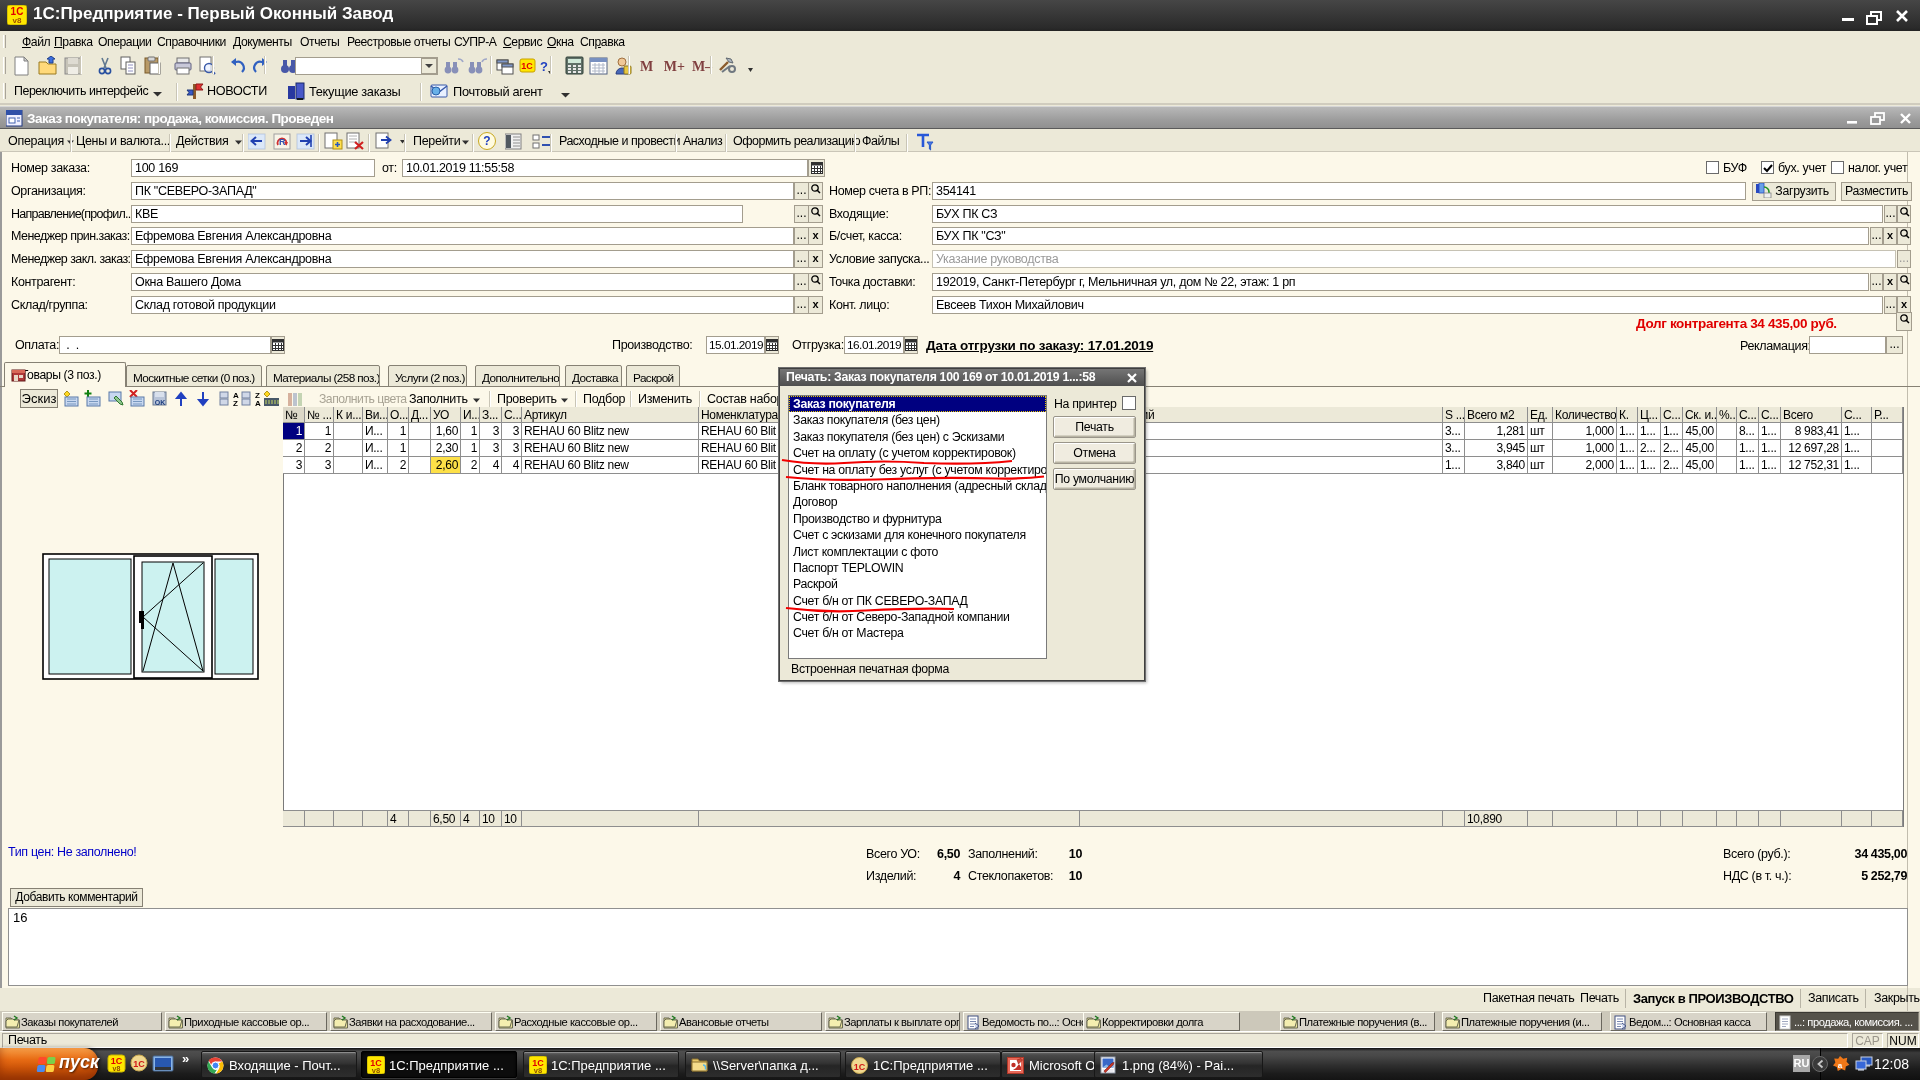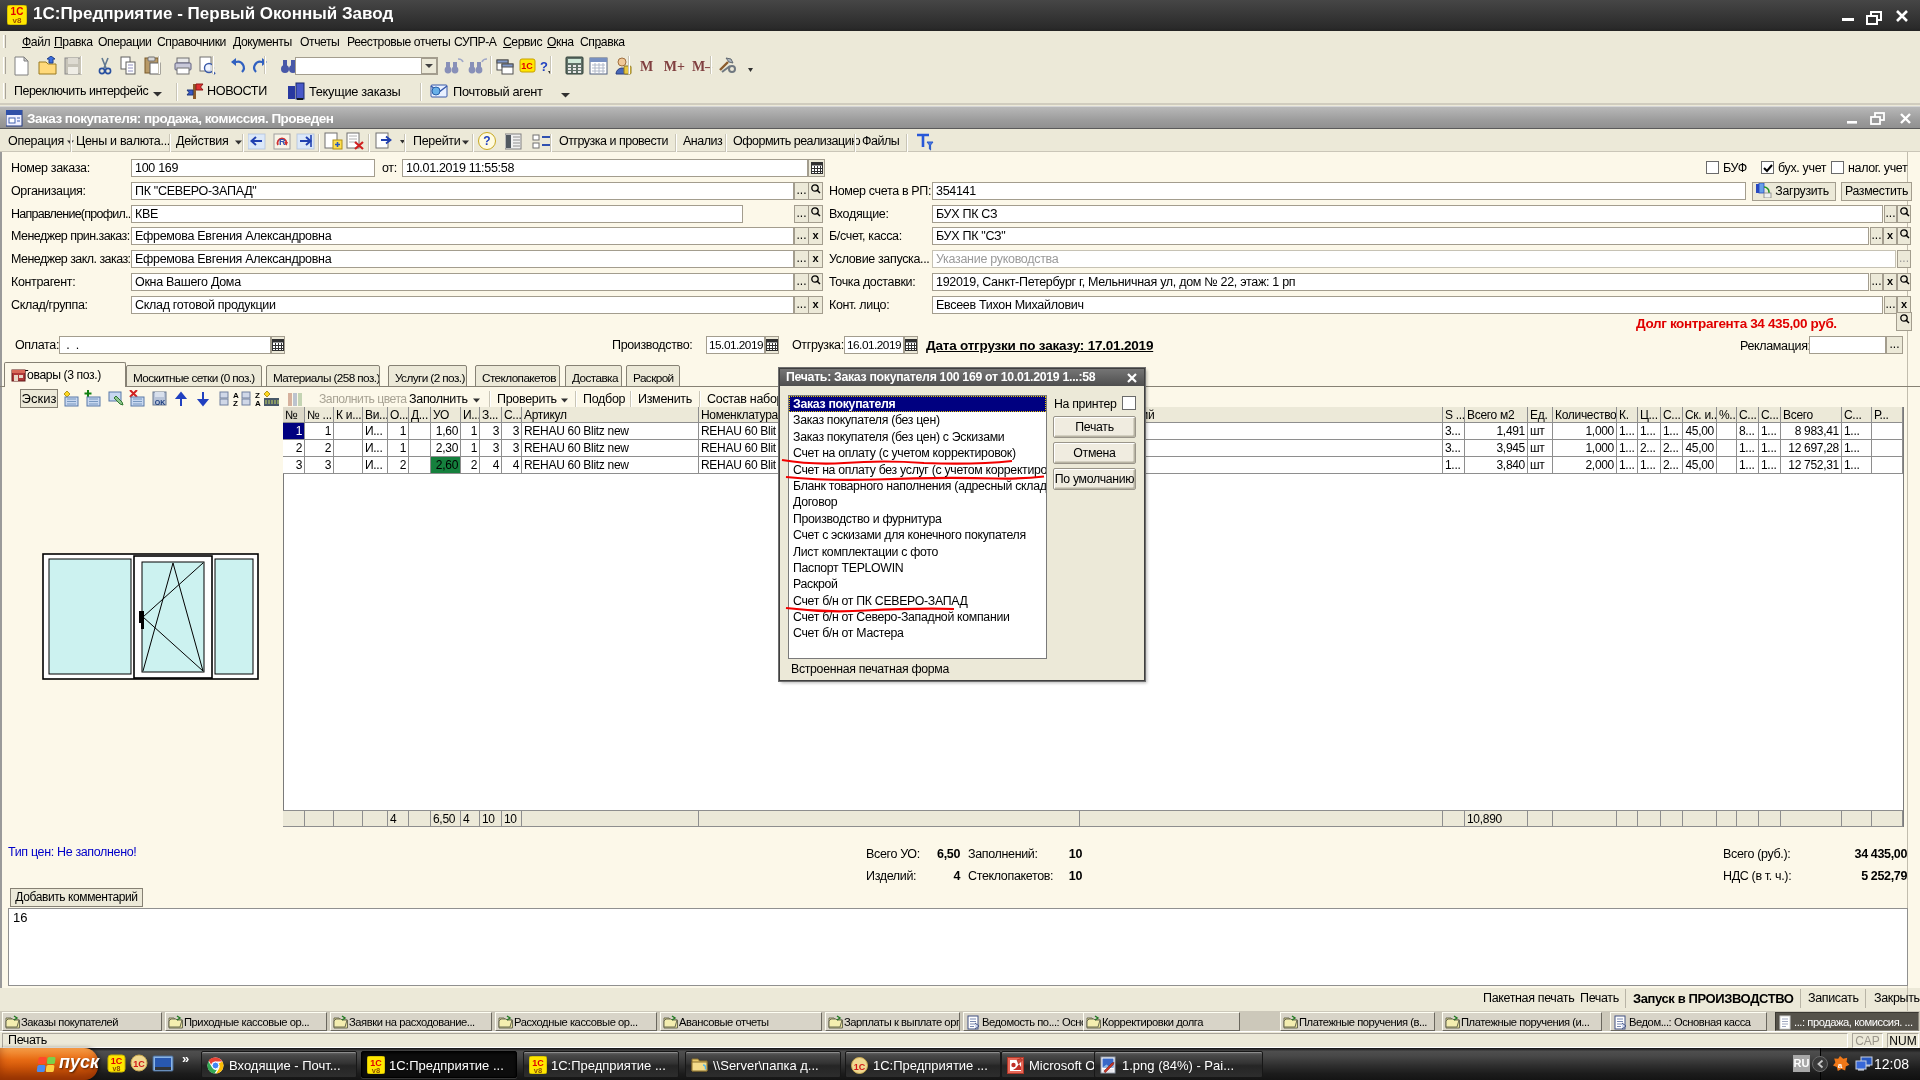--- a/index.html
+++ b/index.html
@@ -295,21 +295,21 @@
         <rect x="1" y="3" width="5" height="13" fill="#505860"></rect>
         <path d="M8 5 h7 M8 8 h7 M8 11 h7 M8 14 h7" stroke="#909090"></path>
       </g>
       <g transform="translate(28,0)">
         <rect x="0" y="3" width="6" height="5" fill="#fff" stroke="#707070"></rect>
         <rect x="0" y="11" width="6" height="5" fill="#fff" stroke="#707070"></rect>
         <path d="M9 5 h8 M9 13 h8" stroke="#3050b0" stroke-width="2"></path>
       </g>
     </svg>
 <div class="tsep" style="left:550px"></div>
-<div class="a" style="left:559px;top:4px;font-size:12.5px;letter-spacing:-0.5px">Отгрузка и провести</div>
+<div class="a" style="left:559px;top:4px;font-size:12.5px;letter-spacing:-0.5px">Расходные и провести</div>
 <div class="a" style="left:683px;top:4px;font-size:12.5px;letter-spacing:-0.5px">Анализ</div>
 <div class="a" style="left:733px;top:4px;font-size:12.5px;letter-spacing:-0.5px">Оформить реализацию</div>
 <div class="a" style="left:862px;top:4px;font-size:12.5px;letter-spacing:-0.5px">Файлы</div>
 <div class="tsep" style="left:675px"></div>
 <div class="tsep" style="left:725px"></div>
 <div class="tsep" style="left:854px"></div>
 <div class="tsep" style="left:906px"></div>
 <svg class="a" style="left:914px;top:2px" width="20" height="19">
       <path d="M3 3 h12 M9 3 v12" stroke="#2858d8" stroke-width="2.6"></path>
       <path d="M13 10 h6 l-2.4 3 v5 l-1.2 -1 v-4 z" fill="#4878e8" stroke="#2858c8"></path>
@@ -463,21 +463,21 @@
 <div class="sb" style="left:1886px;top:336px;width:17px;height:18px;">...</div>
 <div class="a tab0" style="left:4px;top:362px;width:122px;height:25px;background:#fcf8e9;border:1px solid #868174;border-bottom:none;border-radius:2px 2px 0 0;z-index:3;font-size:12.2px;letter-spacing:-0.4px;padding:5px 0 0 16px">Товары (3 поз.)<svg class="a" style="left:6px;top:4px" width="17" height="16">
       <rect x="1" y="3" width="13" height="11" fill="#b03838" stroke="#601818"></rect>
       <rect x="1" y="3" width="13" height="3" fill="#d86858"></rect>
       <rect x="3" y="8" width="4" height="6" fill="#e8d8c8"></rect>
       <rect x="8" y="8" width="4" height="3" fill="#e8d8c8"></rect>
     </svg></div>
 <div class="a tab0" style="left:126px;top:365px;width:136px;height:22px;background:#ece9d8;border:1px solid #868174;border-bottom:1px solid #868174;border-radius:2px 2px 0 0;font-size:11.8px;letter-spacing:-0.6px;padding:5px 0 0 6px">Москитные сетки (0 поз.)</div>
 <div class="a tab0" style="left:266px;top:365px;width:114px;height:22px;background:#ece9d8;border:1px solid #868174;border-bottom:1px solid #868174;border-radius:2px 2px 0 0;font-size:11.8px;letter-spacing:-0.6px;padding:5px 0 0 6px">Материалы (258 поз.)</div>
 <div class="a tab0" style="left:388px;top:365px;width:79px;height:22px;background:#ece9d8;border:1px solid #868174;border-bottom:1px solid #868174;border-radius:2px 2px 0 0;font-size:11.8px;letter-spacing:-0.6px;padding:5px 0 0 6px">Услуги (2 поз.)</div>
-<div class="a tab0" style="left:475px;top:365px;width:85px;height:22px;background:#ece9d8;border:1px solid #868174;border-bottom:1px solid #868174;border-radius:2px 2px 0 0;font-size:11.8px;letter-spacing:-0.6px;padding:5px 0 0 6px">Стеклопакетов</div>
+<div class="a tab0" style="left:475px;top:365px;width:85px;height:22px;background:#ece9d8;border:1px solid #868174;border-bottom:1px solid #868174;border-radius:2px 2px 0 0;font-size:11.8px;letter-spacing:-0.6px;padding:5px 0 0 6px">Дополнительно</div>
 <div class="a tab0" style="left:565px;top:365px;width:57px;height:22px;background:#ece9d8;border:1px solid #868174;border-bottom:1px solid #868174;border-radius:2px 2px 0 0;font-size:11.8px;letter-spacing:-0.6px;padding:5px 0 0 6px">Доставка</div>
 <div class="a tab0" style="left:626px;top:365px;width:54px;height:22px;background:#ece9d8;border:1px solid #868174;border-bottom:1px solid #868174;border-radius:2px 2px 0 0;font-size:11.8px;letter-spacing:-0.6px;padding:5px 0 0 6px">Раскрой</div>
 <div class="a" style="left:0;top:386px;width:1920px;height:1px;background:#868174;z-index:2"></div>
 <div class="a" style="left:5px;top:386px;width:120px;height:2px;background:#fcf8e9;z-index:4"></div>
 <div class="a" style="left:20px;top:389px;width:38px;height:19px;background:#ece9d8;border:1px solid #868174;text-align:center;font-size:13px;line-height:17px">Эскиз</div>
 <svg class="a" style="left:64px;top:390px" width="250" height="18">
 <g>
       <path d="M3 1 l3 3 l-3 3 l-3 -3 z" fill="#ffd820" stroke="#a08000" stroke-width="0.8"></path>
       <rect x="1" y="7" width="13" height="9" fill="#c8d8f0" stroke="#5878a8"></rect>
       <path d="M3 9 h9 M3 11.5 h9 M3 14 h9" stroke="#7898c0"></path>
@@ -583,21 +583,21 @@
 <div class="tcell" style="left:388px;top:423px;width:21px;height:17px;background:#fff;text-align:right;">1</div>
 <div class="tcell" style="left:409px;top:423px;width:22px;height:17px;background:#fff;"></div>
 <div class="tcell" style="left:431px;top:423px;width:30px;height:17px;background:#fff;text-align:right;">1,60</div>
 <div class="tcell" style="left:461px;top:423px;width:19px;height:17px;background:#fff;text-align:right;">1</div>
 <div class="tcell" style="left:480px;top:423px;width:22px;height:17px;background:#fff;text-align:right;">3</div>
 <div class="tcell" style="left:502px;top:423px;width:20px;height:17px;background:#fff;text-align:right;">3</div>
 <div class="tcell" style="left:522px;top:423px;width:177px;height:17px;background:#fff;">REHAU 60 Blitz new</div>
 <div class="tcell" style="left:699px;top:423px;width:381px;height:17px;background:#fff;">REHAU 60 Blit</div>
 <div class="tcell" style="left:1080px;top:423px;width:363px;height:17px;background:#fff;"></div>
 <div class="tcell" style="left:1443px;top:423px;width:22px;height:17px;background:#fff;">3...</div>
-<div class="tcell" style="left:1465px;top:423px;width:63px;height:17px;background:#fff;text-align:right;">1,491</div>
+<div class="tcell" style="left:1465px;top:423px;width:63px;height:17px;background:#fff;text-align:right;">1,281</div>
 <div class="tcell" style="left:1528px;top:423px;width:25px;height:17px;background:#fff;">шт</div>
 <div class="tcell" style="left:1553px;top:423px;width:64px;height:17px;background:#fff;text-align:right;">1,000</div>
 <div class="tcell" style="left:1617px;top:423px;width:21px;height:17px;background:#fff;">1...</div>
 <div class="tcell" style="left:1638px;top:423px;width:23px;height:17px;background:#fff;">1...</div>
 <div class="tcell" style="left:1661px;top:423px;width:22px;height:17px;background:#fff;">1...</div>
 <div class="tcell" style="left:1683px;top:423px;width:34px;height:17px;background:#fff;text-align:right;">45,00</div>
 <div class="tcell" style="left:1717px;top:423px;width:20px;height:17px;background:#fff;"></div>
 <div class="tcell" style="left:1737px;top:423px;width:22px;height:17px;background:#fff;">8...</div>
 <div class="tcell" style="left:1759px;top:423px;width:22px;height:17px;background:#fff;">1...</div>
 <div class="tcell" style="left:1781px;top:423px;width:61px;height:17px;background:#fff;text-align:right;">8 983,41</div>
@@ -629,21 +629,21 @@
 <div class="tcell" style="left:1759px;top:440px;width:22px;height:17px;background:#fff;">1...</div>
 <div class="tcell" style="left:1781px;top:440px;width:61px;height:17px;background:#fff;text-align:right;">12 697,28</div>
 <div class="tcell" style="left:1842px;top:440px;width:30px;height:17px;background:#fff;">1...</div>
 <div class="tcell" style="left:1872px;top:440px;width:31px;height:17px;background:#fff;"></div>
 <div class="tcell" style="left:283px;top:457px;width:22px;height:17px;background:#fff;text-align:right;">3</div>
 <div class="tcell" style="left:305px;top:457px;width:29px;height:17px;background:#fff;text-align:right;">3</div>
 <div class="tcell" style="left:334px;top:457px;width:29px;height:17px;background:#fff;"></div>
 <div class="tcell" style="left:363px;top:457px;width:25px;height:17px;background:#fff;">И...</div>
 <div class="tcell" style="left:388px;top:457px;width:21px;height:17px;background:#fff;text-align:right;">2</div>
 <div class="tcell" style="left:409px;top:457px;width:22px;height:17px;background:#fff;"></div>
-<div class="tcell" style="left:431px;top:457px;width:30px;height:17px;background:#15803d;text-align:right;">2,60</div>
+<div class="tcell" style="left:431px;top:457px;width:30px;height:17px;background:#fde047;text-align:right;">2,60</div>
 <div class="tcell" style="left:461px;top:457px;width:19px;height:17px;background:#fff;text-align:right;">2</div>
 <div class="tcell" style="left:480px;top:457px;width:22px;height:17px;background:#fff;text-align:right;">4</div>
 <div class="tcell" style="left:502px;top:457px;width:20px;height:17px;background:#fff;text-align:right;">4</div>
 <div class="tcell" style="left:522px;top:457px;width:177px;height:17px;background:#fff;">REHAU 60 Blitz new</div>
 <div class="tcell" style="left:699px;top:457px;width:381px;height:17px;background:#fff;">REHAU 60 Blit</div>
 <div class="tcell" style="left:1080px;top:457px;width:363px;height:17px;background:#fff;"></div>
 <div class="tcell" style="left:1443px;top:457px;width:22px;height:17px;background:#fff;">1...</div>
 <div class="tcell" style="left:1465px;top:457px;width:63px;height:17px;background:#fff;text-align:right;">3,840</div>
 <div class="tcell" style="left:1528px;top:457px;width:25px;height:17px;background:#fff;">шт</div>
 <div class="tcell" style="left:1553px;top:457px;width:64px;height:17px;background:#fff;text-align:right;">2,000</div>

